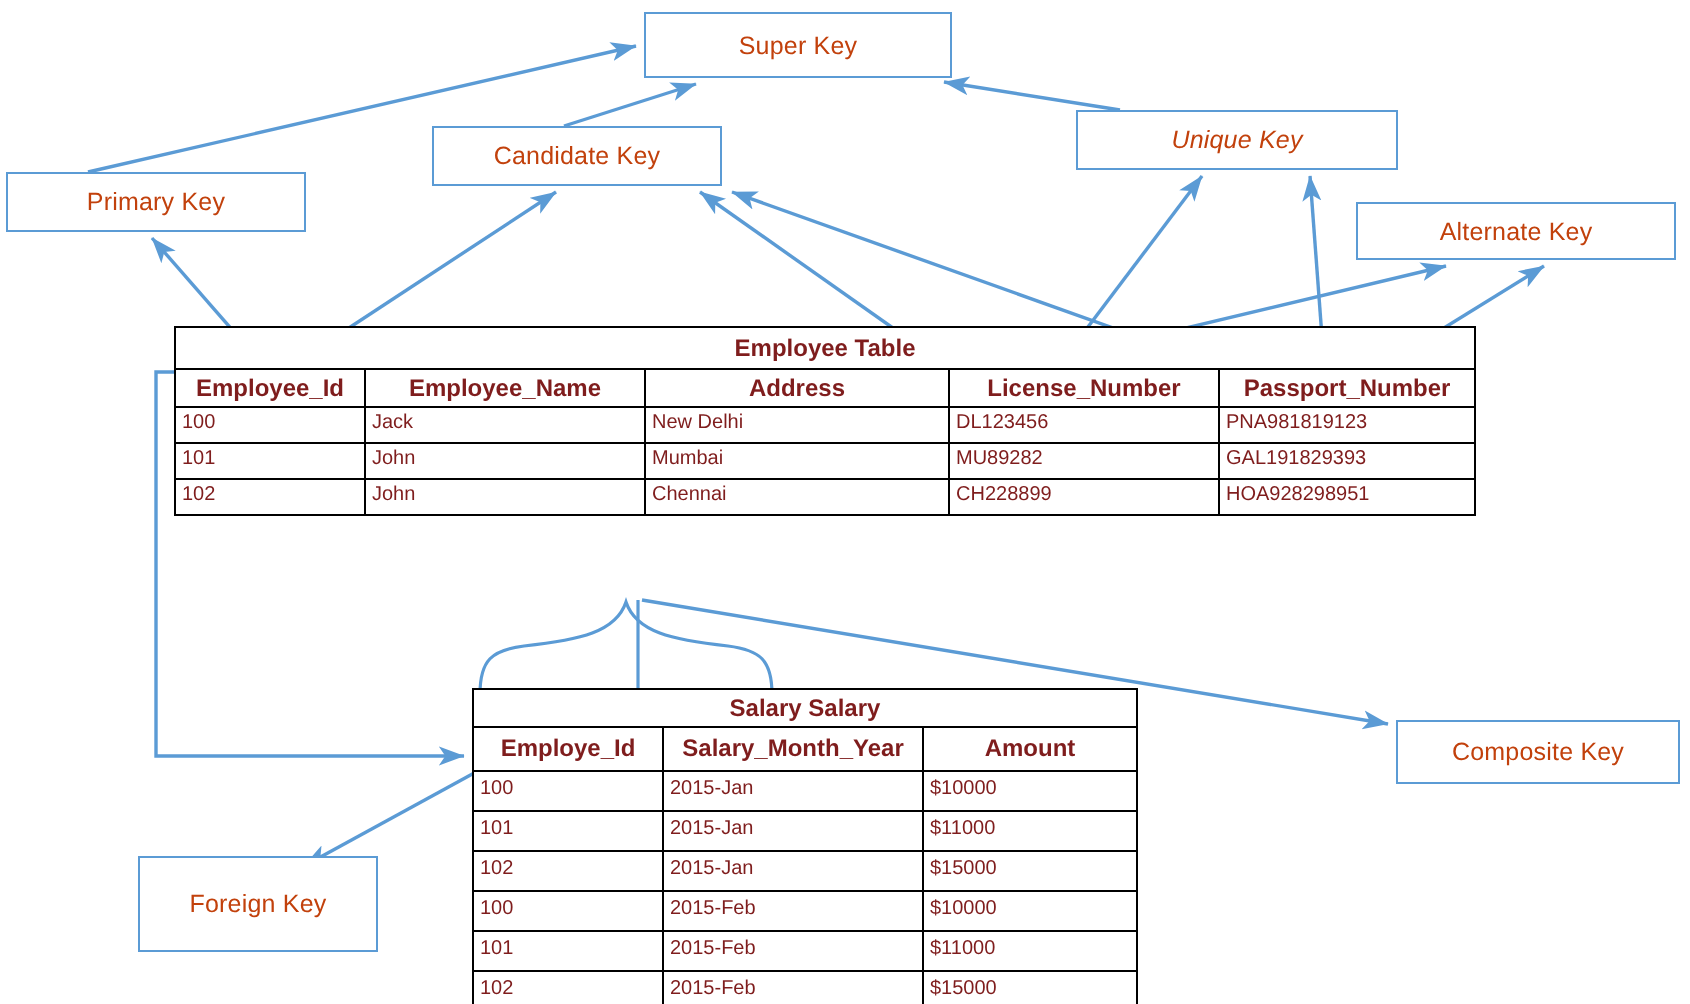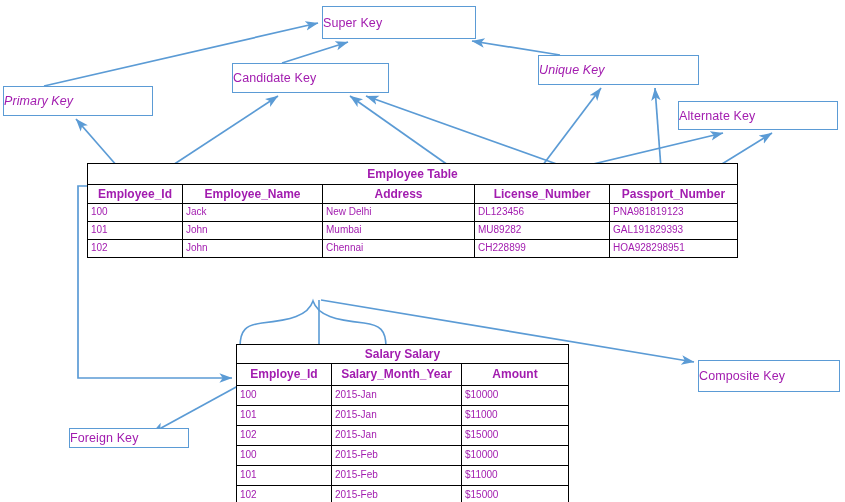--- a/index.html
+++ b/index.html
@@ -10,34 +10,34 @@
 
   
   #wires{position:absolute;left:0;top:0;width:845px;height:502px;z-index:1;}
 
   
   .keybox{
     position:absolute;z-index:3;
     box-sizing:border-box;
     border:1.6px solid #5B9BD5;
     background:#ffffff;
-    display:flex;align-items:center;
-    color:#a21caf;
+    display:flex;align-items:center;justify-content:center;
+    color:#c2410c;
     font-size:12.5px;
     letter-spacing:.1px;
     white-space:nowrap;
   }
 
   
   .dtable{
     position:absolute;z-index:3;
     background:#ffffff;
     border-collapse:collapse;
     table-layout:fixed;
-    color:#a21caf;
+    color:#7f1d1d;
   }
   .dtable td{
     border:1px solid #000000;
     padding:0 3px;
     font-size:10px;
     line-height:1.05;
     overflow:hidden;
     white-space:nowrap;
   }
   .dtable td.title{
@@ -104,41 +104,41 @@
       <path d="M240,347 C240,330 246,325 262,323 C290,320 308,316 313,301
                C318,316 336,320 364,323 C380,325 386,330 386,347"></path>
       <path d="M319,300 L319,347"></path>
     </g>
   </svg>
 
   <div class="keybox" style="left:322px;top:6px;width:154px;height:33px;">
     <span>Super Key</span>
   </div>
 
-  <div class="keybox" style="left:232px;top:63px;width:157px;height:30px;">
+  <div class="keybox" style="left:216px;top:63px;width:145px;height:30px;">
     <span>Candidate Key</span>
   </div>
 
-  <div class="keybox" style="left:3px;top:86px;width:150px;height:30px;font-style:italic;">
+  <div class="keybox" style="left:3px;top:86px;width:150px;height:30px;">
     <span>Primary Key</span>
   </div>
 
   <div class="keybox" style="left:538px;top:55px;width:161px;height:30px;font-style:italic;">
     <span>Unique Key</span>
   </div>
 
   <div class="keybox" style="left:678px;top:101px;width:160px;height:29px;">
     <span>Alternate Key</span>
   </div>
 
   <div class="keybox" style="left:698px;top:345px;width:142px;height:32px;margin-top:15px;">
     <span>Composite Key</span>
   </div>
 
-  <div class="keybox" style="left:69px;top:428px;width:120px;height:20px;">
+  <div class="keybox" style="left:69px;top:428px;width:120px;height:48px;">
     <span>Foreign Key</span>
   </div>
 
   <table class="dtable" id="empTable">
     <colgroup id="empCols">
         <col style="width: 95px;">
         <col style="width: 140px;">
         <col style="width: 152px;">
         <col style="width: 135px;">
         <col style="width: 128px;">

